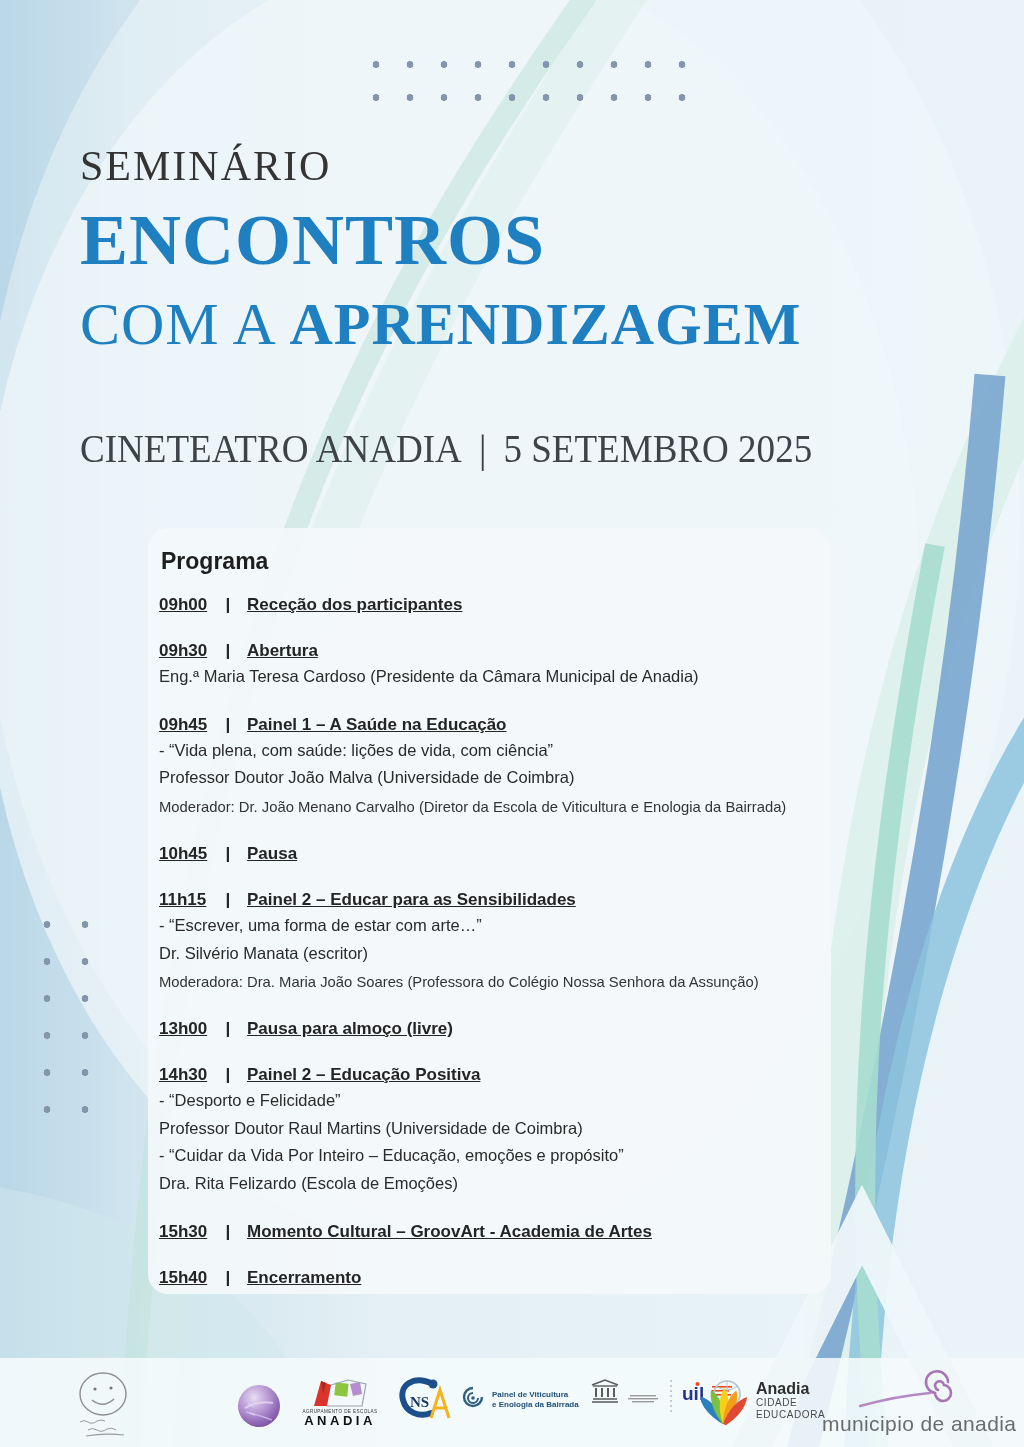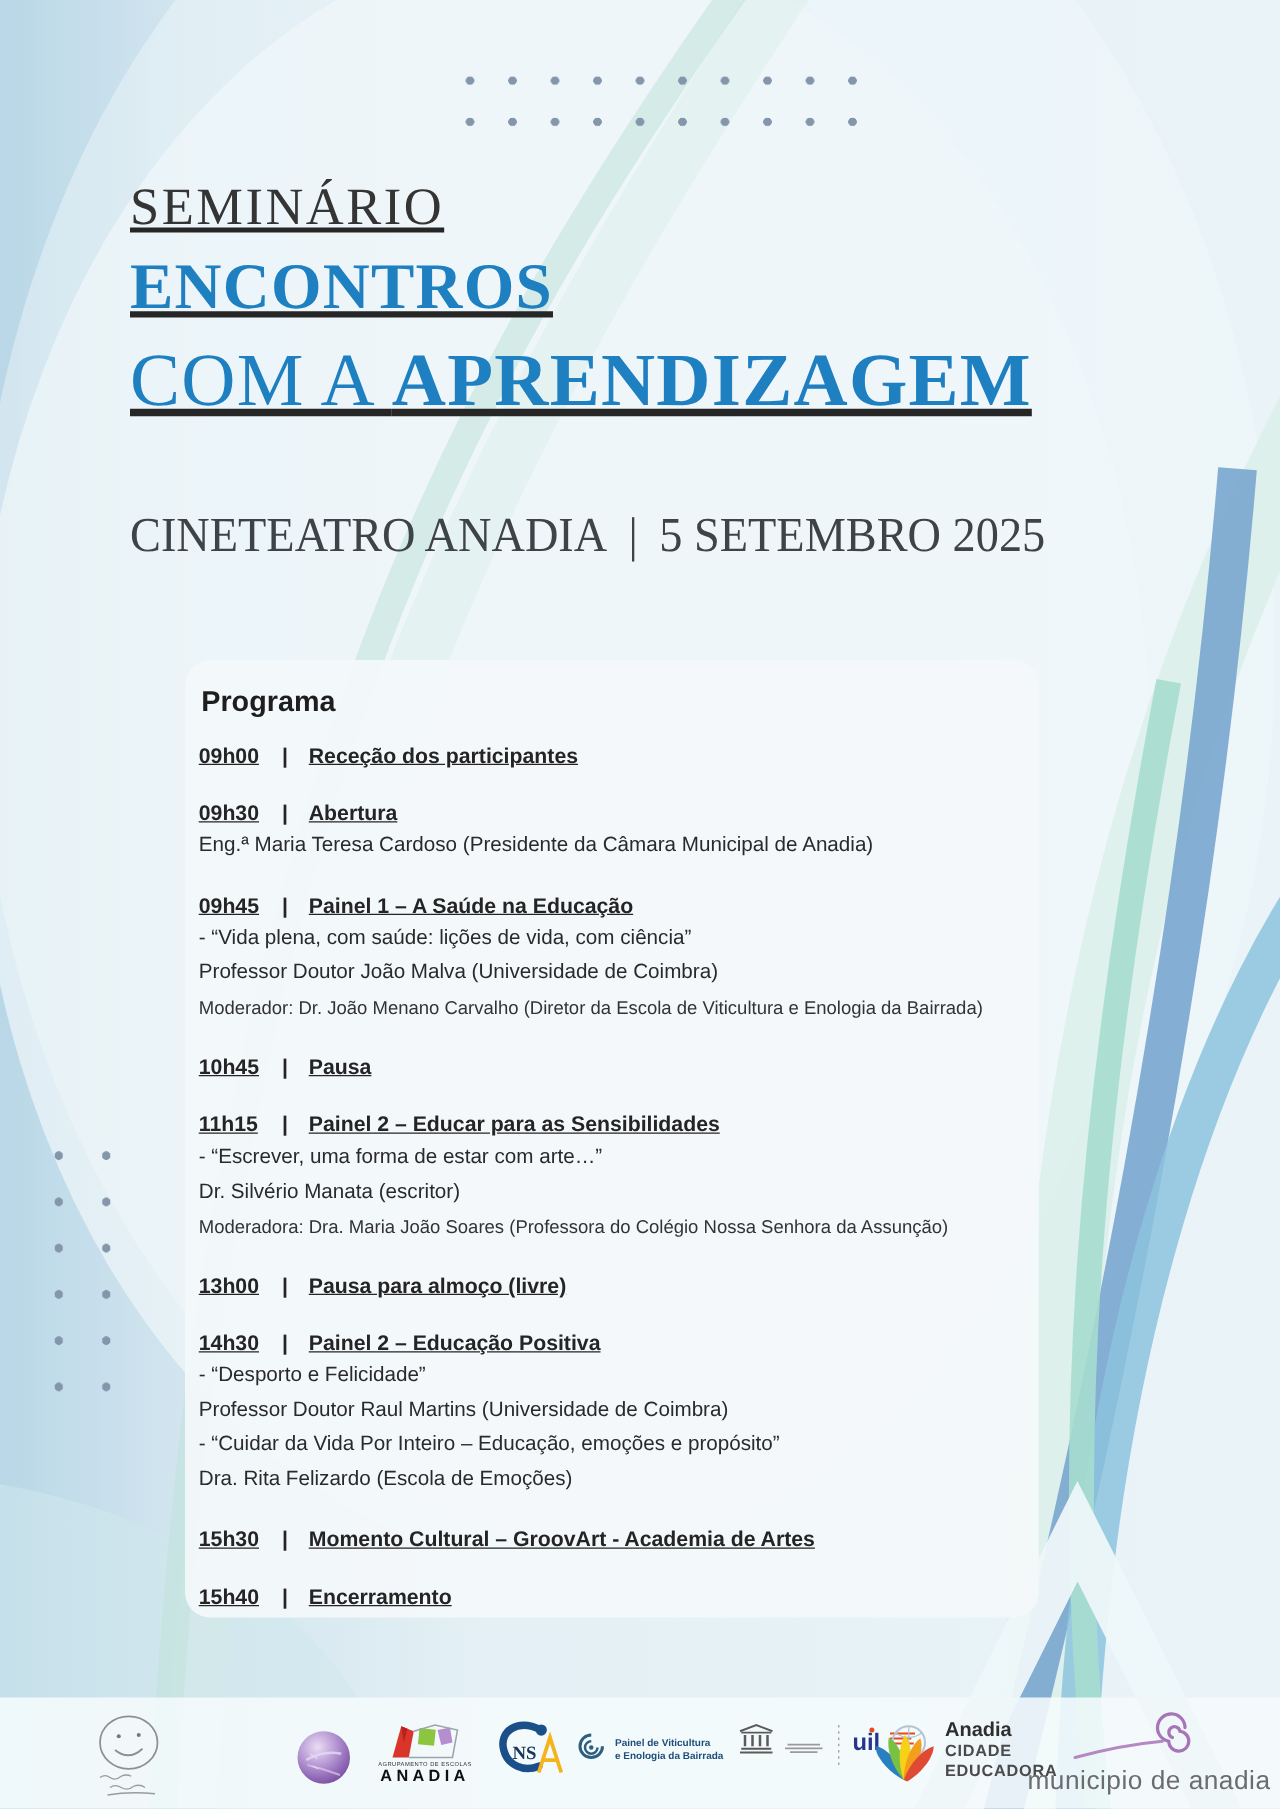--- a/index.html
+++ b/index.html
@@ -14,27 +14,27 @@
     position:absolute;left:355px;top:40px;width:332px;height:62px;
     background-image:radial-gradient(circle 3.5px,#8496ab 0 3.2px,transparent 3.6px);
     background-size:34px 33px;background-position:4px 8px;
   }
   .dots-left{
     position:absolute;left:24px;top:900px;width:68px;height:218px;
     background-image:radial-gradient(circle 3.5px,#8496ab 0 3.2px,transparent 3.6px);
     background-size:38px 37px;background-position:4px 6px;
   }
   
-  .header{position:absolute;left:104px;top:145px;text-decoration:underline;}
+  .header{position:absolute;left:80px;top:145px;}
   .kicker{
     font-family:"Liberation Serif",serif;font-size:42px;color:#343434;
     letter-spacing:2px;line-height:1;
   }
   .title1{
-    font-family:"Liberation Serif",serif;font-weight:bold;font-size:52px;
+    font-family:"Liberation Serif",serif;font-weight:bold;font-size:72px;
     color:#1e7fc1;line-height:1;margin-top:17px;letter-spacing:1px;
   }
   .title2{
     font-family:"Liberation Serif",serif;font-size:60px;color:#1e7fc1;
     line-height:1;margin-top:18px;letter-spacing:1px;
   }
   .title2 .strong{font-weight:bold;}
   .venue-line{
     font-family:"Liberation Serif",serif;font-size:39px;color:#3e4348;
     margin-top:72px;display:inline-block;transform:scaleX(.95);transform-origin:left;
@@ -56,21 +56,21 @@
   .prog-title{flex:1;}
   .prog-line{font-size:16.5px;line-height:1.55;margin-top:2px;color:#2a2a2a;}
   .prog-line.moderator{font-size:14.8px;margin-top:5px;color:#333;}
   
   .footer{position:absolute;left:0;top:1362px;width:1024px;height:85px;}
   .logo{position:absolute;}
   .ae-small{font-size:4.6px;letter-spacing:.4px;color:#333;text-align:center;margin-top:1px;}
   .ae-big{font-size:13px;font-weight:bold;letter-spacing:3.5px;color:#101010;text-align:center;line-height:1.1;}
   .vit-text{font-size:8px;font-weight:bold;color:#1f4e79;line-height:1.25;}
   .cid-name{font-size:16px;font-weight:bold;color:#2e2e2e;line-height:1;}
-  .cid-sub{font-size:13px;font-weight:bold;color:#4a4a4a;letter-spacing:.6px;line-height:1.25;}
+  .cid-sub{font-size:10px;font-weight:normal;color:#4a4a4a;letter-spacing:.6px;line-height:1.25;}
   .mun-text{font-size:21px;color:#6a6c6f;letter-spacing:.4px;white-space:nowrap;}
 </style>
 </head>
 <body>
 
 <div class="poster">
 
   <svg class="bg-svg" width="1024" height="1447" viewBox="0 0 1024 1447" xmlns="http://www.w3.org/2000/svg">
     <ellipse cx="450" cy="600" rx="470" ry="650" fill="#eff6f9" opacity="0.7"></ellipse>
     <ellipse cx="500" cy="520" rx="520" ry="720" fill="#f2f8fb" opacity="0.45"></ellipse>

